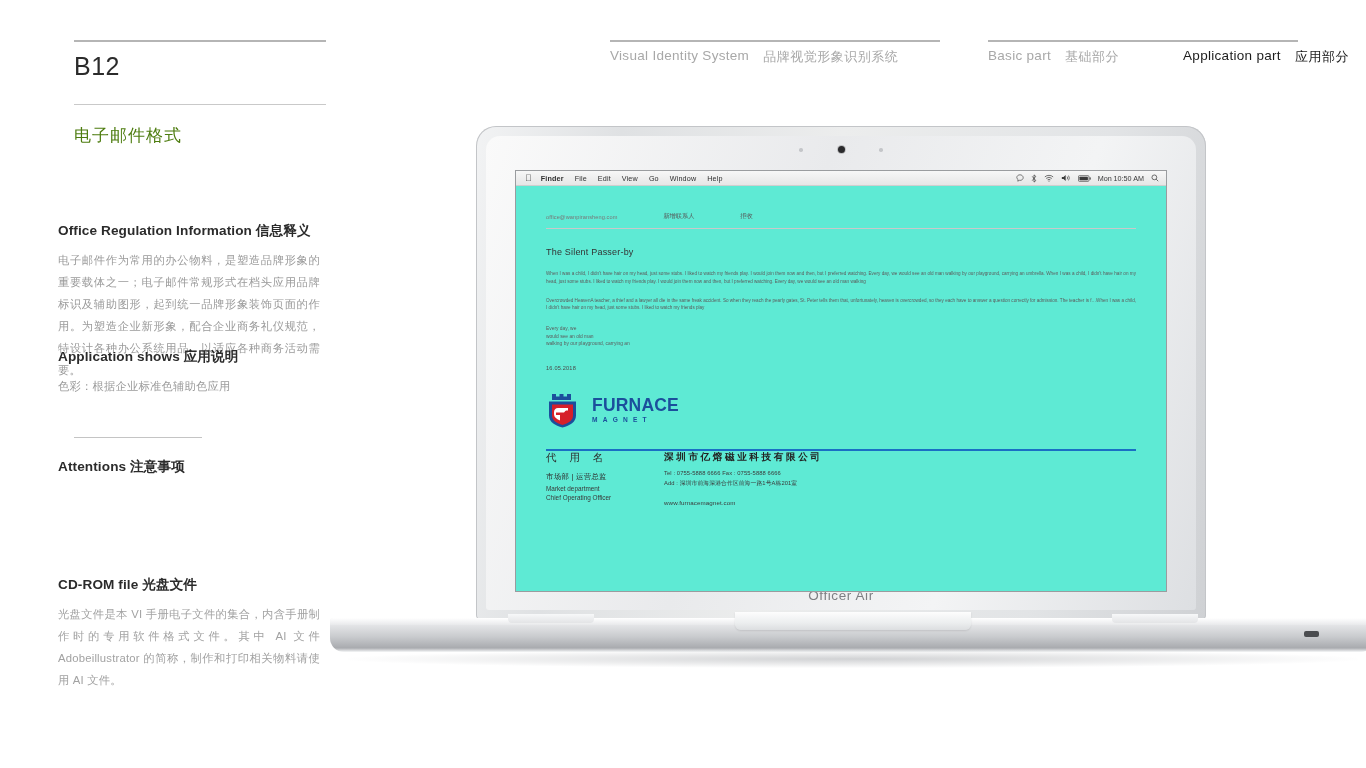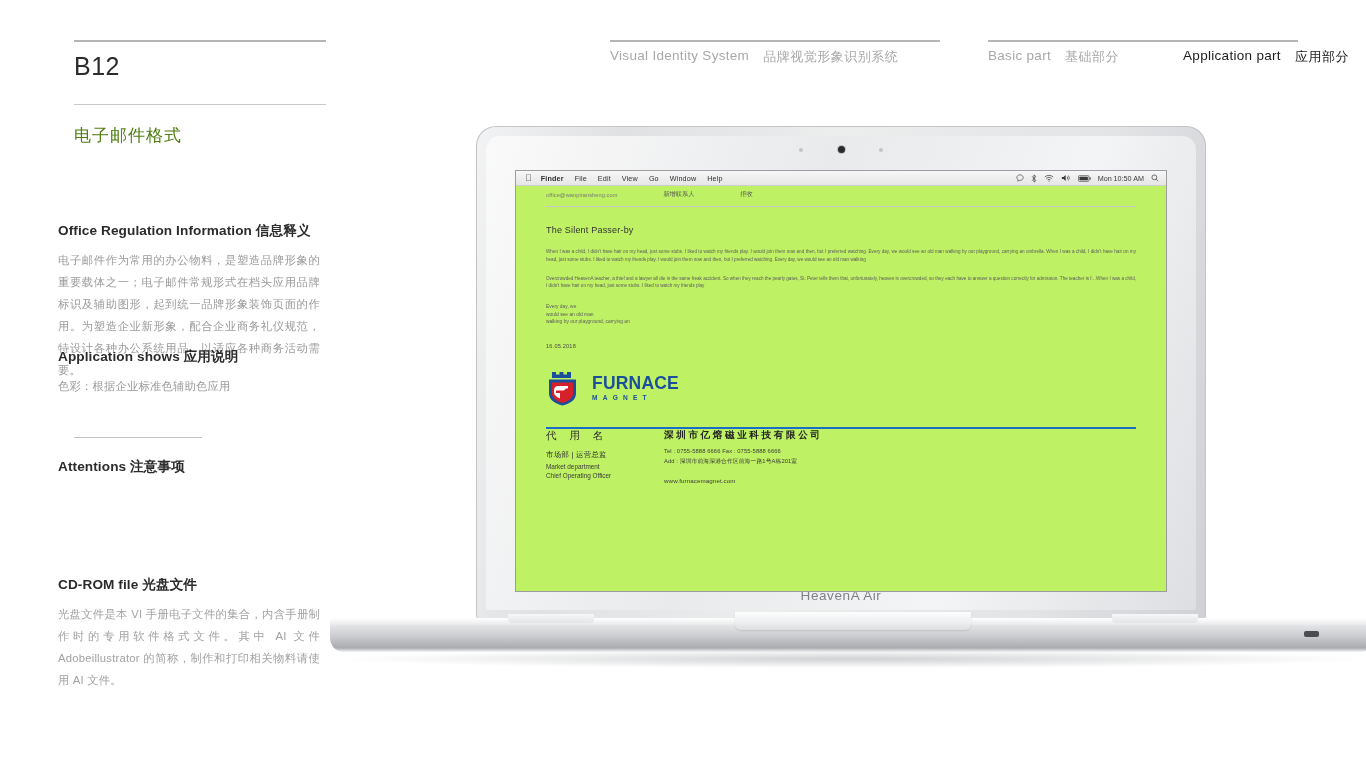--- a/index.html
+++ b/index.html
@@ -115,21 +115,21 @@
     display:flex; align-items:center; font-size:7.2px; color:#2f2f2f;
   }
   .menubar .apple { margin-left:9px; margin-right:9px; font-size:9px; line-height:1; color:#222; }
   .menubar .mi { margin-right:11px; letter-spacing:.15px; }
   .menubar .mi.b { font-weight:bold; }
   .menubar .right { margin-left:auto; display:flex; align-items:center; margin-right:7px; gap:7px; }
   .menubar .right span { font-size:7.2px; color:#3a3a3a; }
   .mb-icon { display:inline-block; }
 
   
-  .mail { position:absolute; left:0; top:15px; right:0; bottom:0; background:#bef264; padding:4px 30px 0 30px; }
+  .mail { position:absolute; left:0; top:15px; right:0; bottom:0; background:#5eead4; padding:26px 30px 0 30px; }
   .mail-hdr { display:flex; align-items:center; font-size:5.6px; color:#6e6e6e; gap:46px; }
   .mail-hdr .addr { color:#777; letter-spacing:.1px; }
   .mail-hdr .act { color:#555; font-size:6.2px; }
   .hdr-line { margin-top:7px; height:1px; background:#c9c9c9; }
 
   .mail-title { margin-top:18px; font-size:9px; color:#333; letter-spacing:.2px; }
   .mail-p { margin-top:13px; font-size:4.6px; line-height:7.8px; color:#5c5c5c; text-align:justify; }
   .mail-p2 { margin-top:11px; font-size:4.6px; line-height:7.8px; color:#5c5c5c; text-align:justify;}
   .mail-lines { margin-top:13px; font-size:4.9px; line-height:7.6px; color:#5c5c5c; }
   .mail-date { margin-top:17px; font-size:5.6px; color:#4a4a4a; letter-spacing:.2px; }
@@ -199,21 +199,21 @@
     <p class="loose">光盘文件是本 VI 手册电子文件的集合，内含手册制作时的专用软件格式文件。其中 AI 文件 Adobeillustrator 的简称，制作和打印相关物料请使用 AI 文件。</p>
   </div>
 
   <div id="laptop">
 
     <div class="lid">
       <div class="lid-inner"></div>
       <div class="mic l"></div>
       <div class="camera"></div>
       <div class="mic r"></div>
-      <div class="brand">HeavenA Air</div>
+      <div class="brand">Officer Air</div>
 
       <div class="screen">
 
         <div class="menubar">
           <span class="apple"></span>
           <span class="mi b">Finder</span>
           <span class="mi">File</span>
           <span class="mi">Edit</span>
           <span class="mi">View</span>
           <span class="mi">Go</span>

